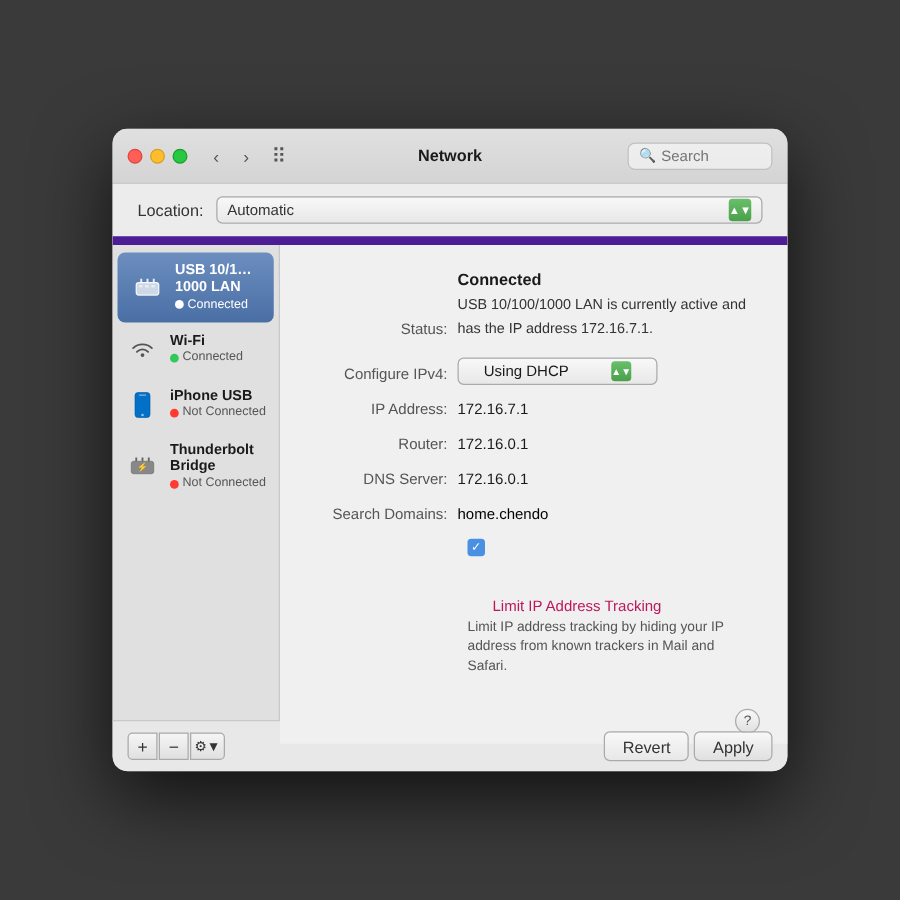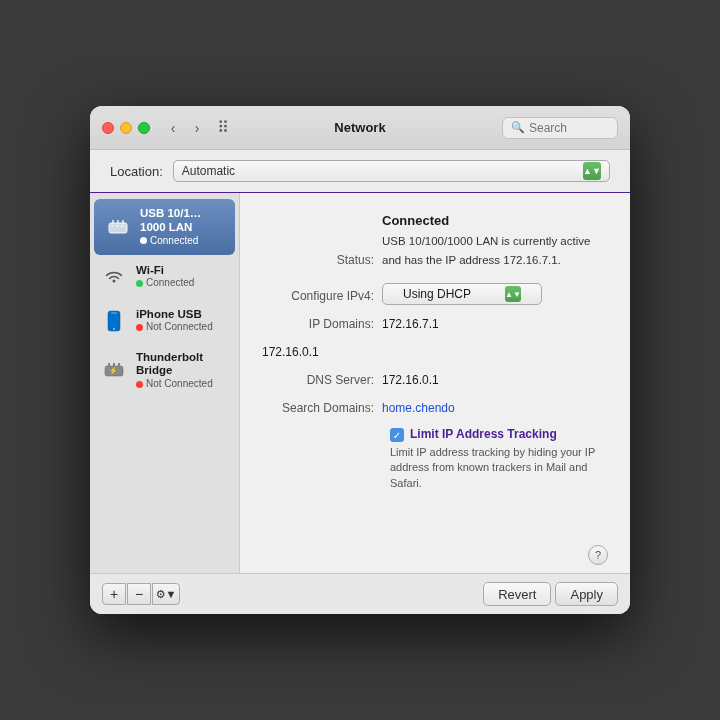--- a/index.html
+++ b/index.html
@@ -111,21 +111,21 @@
       width: 80px;
     }
 
     
     .location-bar {
       background: #ececec;
       padding: 10px 20px;
       display: flex;
       align-items: center;
       gap: 10px;
-      border-bottom: 1px solid #4c1d95;
+      border-bottom: 7px solid #4c1d95;
     }
 
     .location-label {
       font-size: 13px;
       color: #333;
       font-weight: 500;
     }
 
     .location-select {
       flex: 1;
@@ -157,21 +157,21 @@
     }
 
     
     .main-content {
       display: flex;
       height: 380px;
     }
 
     
     .sidebar {
-      width: 150px;
+      width: 134px;
       background: #e0e0e0;
       border-right: 1px solid #c8c8c8;
       padding: 6px 0;
       display: flex;
       flex-direction: column;
     }
 
     .network-item {
       display: flex;
       align-items: center;
@@ -317,22 +317,23 @@
       align-items: center;
       justify-content: center;
       color: white;
       font-size: 10px;
       flex-shrink: 0;
       margin-top: 1px;
     }
 
     .checkbox-label {
       font-size: 12px;
-      font-weight: 700;
-      color: #4c1d95;
+      font-weight: 400;
+      color: #be185d;
+      margin-top: 48px;
     }
 
     .checkbox-description {
       margin-left: 128px;
       font-size: 11px;
       color: #555;
       line-height: 1.4;
       max-width: 220px;
       margin-top: 3px;
     }
@@ -568,37 +569,38 @@
 
         <div class="detail-row" style="margin-top:14px;">
           <span class="detail-label">Configure IPv4:</span>
           <div class="configure-select">
             <span class="configure-select-text">Using DHCP</span>
             <div class="configure-arrow">▲▼</div>
           </div>
         </div>
 
         <div class="detail-row">
-          <span class="detail-label">IP Domains:</span>
+          <span class="detail-label">IP Address:</span>
           <span class="detail-value">172.16.7.1</span>
         </div>
 
 
         <div class="detail-row">
+          <span class="detail-label">Router:</span>
           <span class="detail-value">172.16.0.1</span>
         </div>
 
         <div class="detail-row">
           <span class="detail-label">DNS Server:</span>
           <span class="detail-value">172.16.0.1</span>
         </div>
 
         <div class="detail-row">
           <span class="detail-label">Search Domains:</span>
-          <span class="detail-value" style="color:#1d4ed8;">home.chendo</span>
+          <span class="detail-value" style="color:#000000;">home.chendo</span>
         </div>
 
         <div class="checkbox-row">
           <div class="checkbox">✓</div>
           <span class="checkbox-label">Limit IP Address Tracking</span>
         </div>
         <div class="checkbox-description">Limit IP address tracking by hiding your IP address from known trackers in Mail and Safari.</div>
 
       </div>
 

